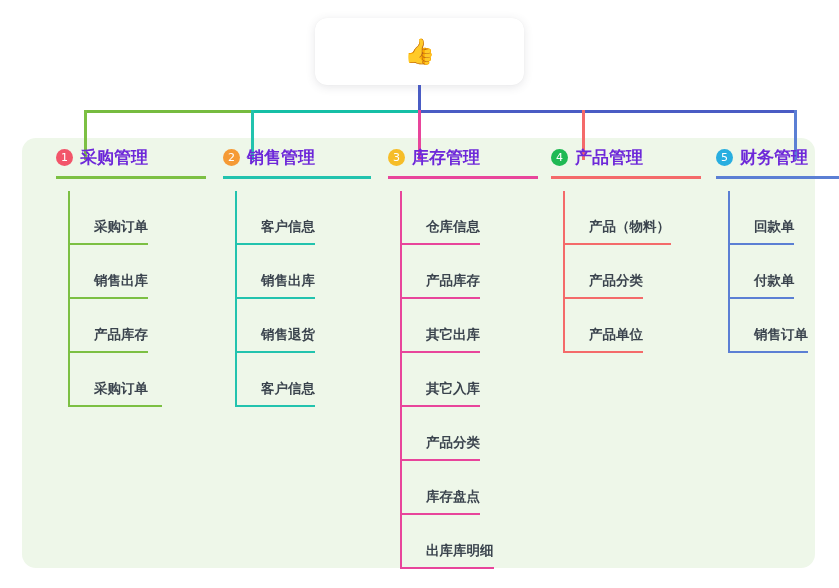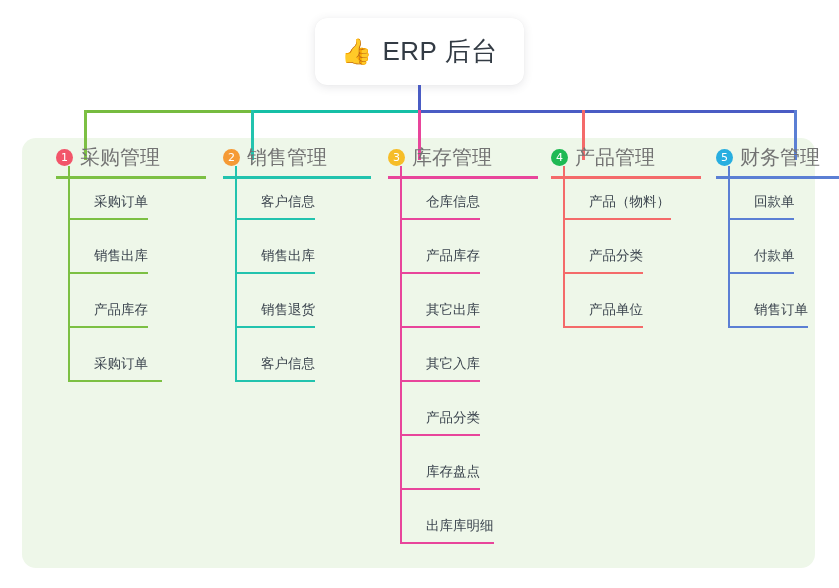--- a/index.html
+++ b/index.html
@@ -56,30 +56,30 @@
     padding-left:16px;
   }
   .badge{
     width:17px;height:17px;border-radius:50%;
     color:#ffffff;font-size:11px;
     display:flex;align-items:center;justify-content:center;
     flex:0 0 auto;
     font-family:"DejaVu Sans",sans-serif;
   }
   .col-title{
-    font-size:20px;color:#737373;white-space:nowrap;
+    font-size:17px;color:#6d28d9;white-space:nowrap;font-weight:bold;
   }
   .col-rule{
     position:absolute;
     height:3px;
     top:31px;left:16px;
   }
 
   
-  .leaves{position:absolute;top:21px;left:28px;}
+  .leaves{position:absolute;top:46px;left:28px;font-weight:bold;}
   .trunk{position:absolute;left:0;top:0;width:2px;}
   .leaf{
     position:relative;
     height:54px;
     padding-left:26px;
     box-sizing:border-box;
   }
   .leaf-text{
     position:absolute;
     left:26px;bottom:9px;
@@ -95,21 +95,20 @@
 </head>
 <body>
 
 <div id="stage">
 
   <div class="panel"></div>
 
   <div class="root-card">
     <div class="root-inner">
       <span class="root-emoji">👍</span>
-      <span class="root-title">ERP 后台</span>
     </div>
   </div>
 
   <div id="connectors">
       <div class="ln v" style="left: 418px; top: 85px; width: 3px; height: 28px; background: rgb(74, 92, 196);"></div>
       <div class="ln h" style="left: 84px; top: 110px; width: 169px; height: 3px; background: rgb(118, 187, 63);"></div>
       <div class="ln h" style="left: 251px; top: 110px; width: 169px; height: 3px; background: rgb(22, 191, 166);"></div>
       <div class="ln h" style="left: 418px; top: 110px; width: 379px; height: 3px; background: rgb(74, 92, 196);"></div>
       <div class="ln v" style="left: 84px; top: 110px; width: 3px; height: 50px; background: rgb(124, 192, 67);"></div>
       <div class="ln v" style="left: 251px; top: 110px; width: 3px; height: 50px; background: rgb(34, 195, 174);"></div>

